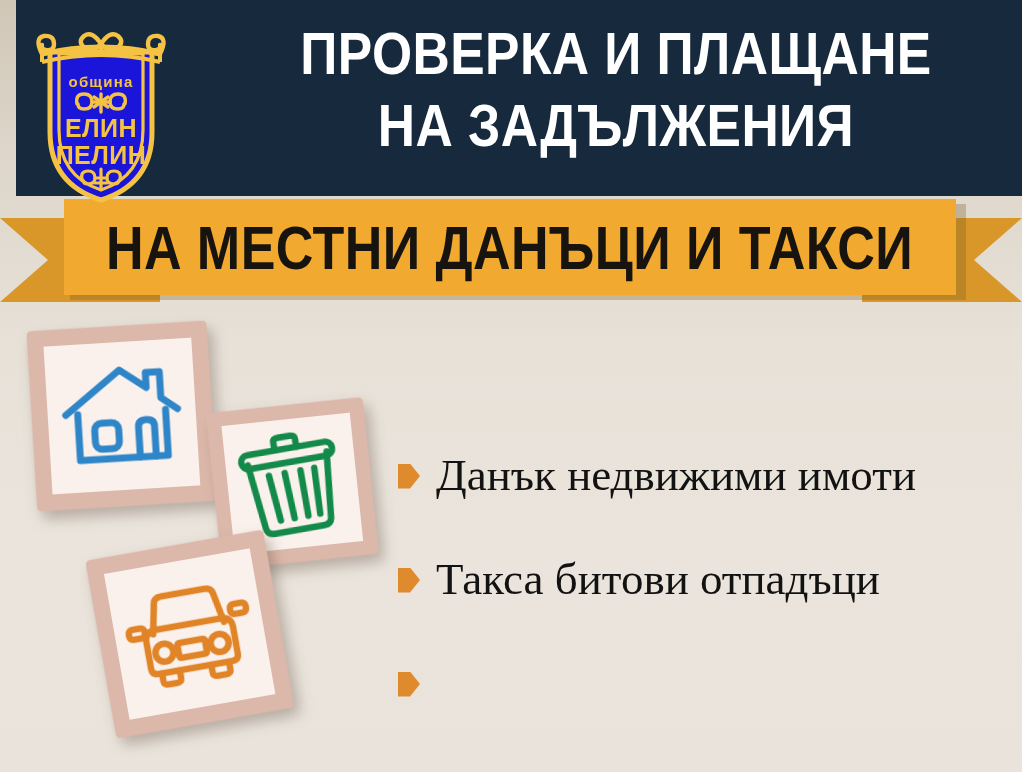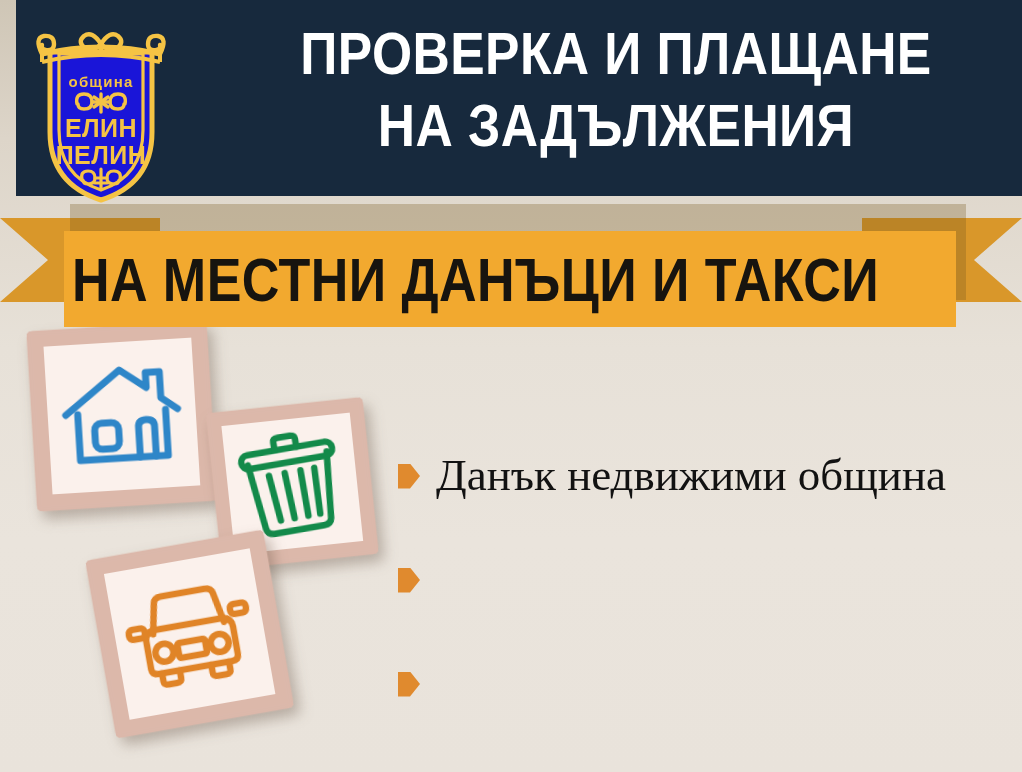--- a/index.html
+++ b/index.html
@@ -89,22 +89,21 @@
   }
   #ribbon-band {
     position: absolute;
     left: 64px;
     top: 3px;
     width: 892px;
     height: 96px;
     background: #f2a92f;
     display: flex;
     align-items: center;
-    justify-content: flex-end;
-    margin-top: 32px;
+    justify-content: center;
   }
   #ribbon-text {
     color: #17140f;
     font-family: "Liberation Sans Narrow", "Liberation Sans", sans-serif;
     font-weight: bold;
     font-size: 62px;
     letter-spacing: 0.5px;
     transform: scaleX(0.84);
     white-space: nowrap;
   }
@@ -279,23 +278,24 @@
         <rect x="144" y="78" width="16" height="10" rx="4"></rect>
         <path d="M66 134 L66 142 Q66 146 71 146 L79 146 Q84 146 84 142 L84 134"></path>
         <path d="M116 134 L116 142 Q116 146 121 146 L129 146 Q134 146 134 142 L134 134"></path>
       </g>
     </svg>
   </div>
 
   <div id="list">
     <div class="list-item">
       <span class="bullet"></span>
-      <span class="list-label">Данък недвижими община</span>
+      <span class="list-label">Данък недвижими имоти</span>
     </div>
     <div class="list-item">
       <span class="bullet"></span>
+      <span class="list-label">Такса битови отпадъци</span>
     </div>
     <div class="list-item">
       <span class="bullet"></span>
     </div>
   </div>
 
 </div>
 
 </body></html>

